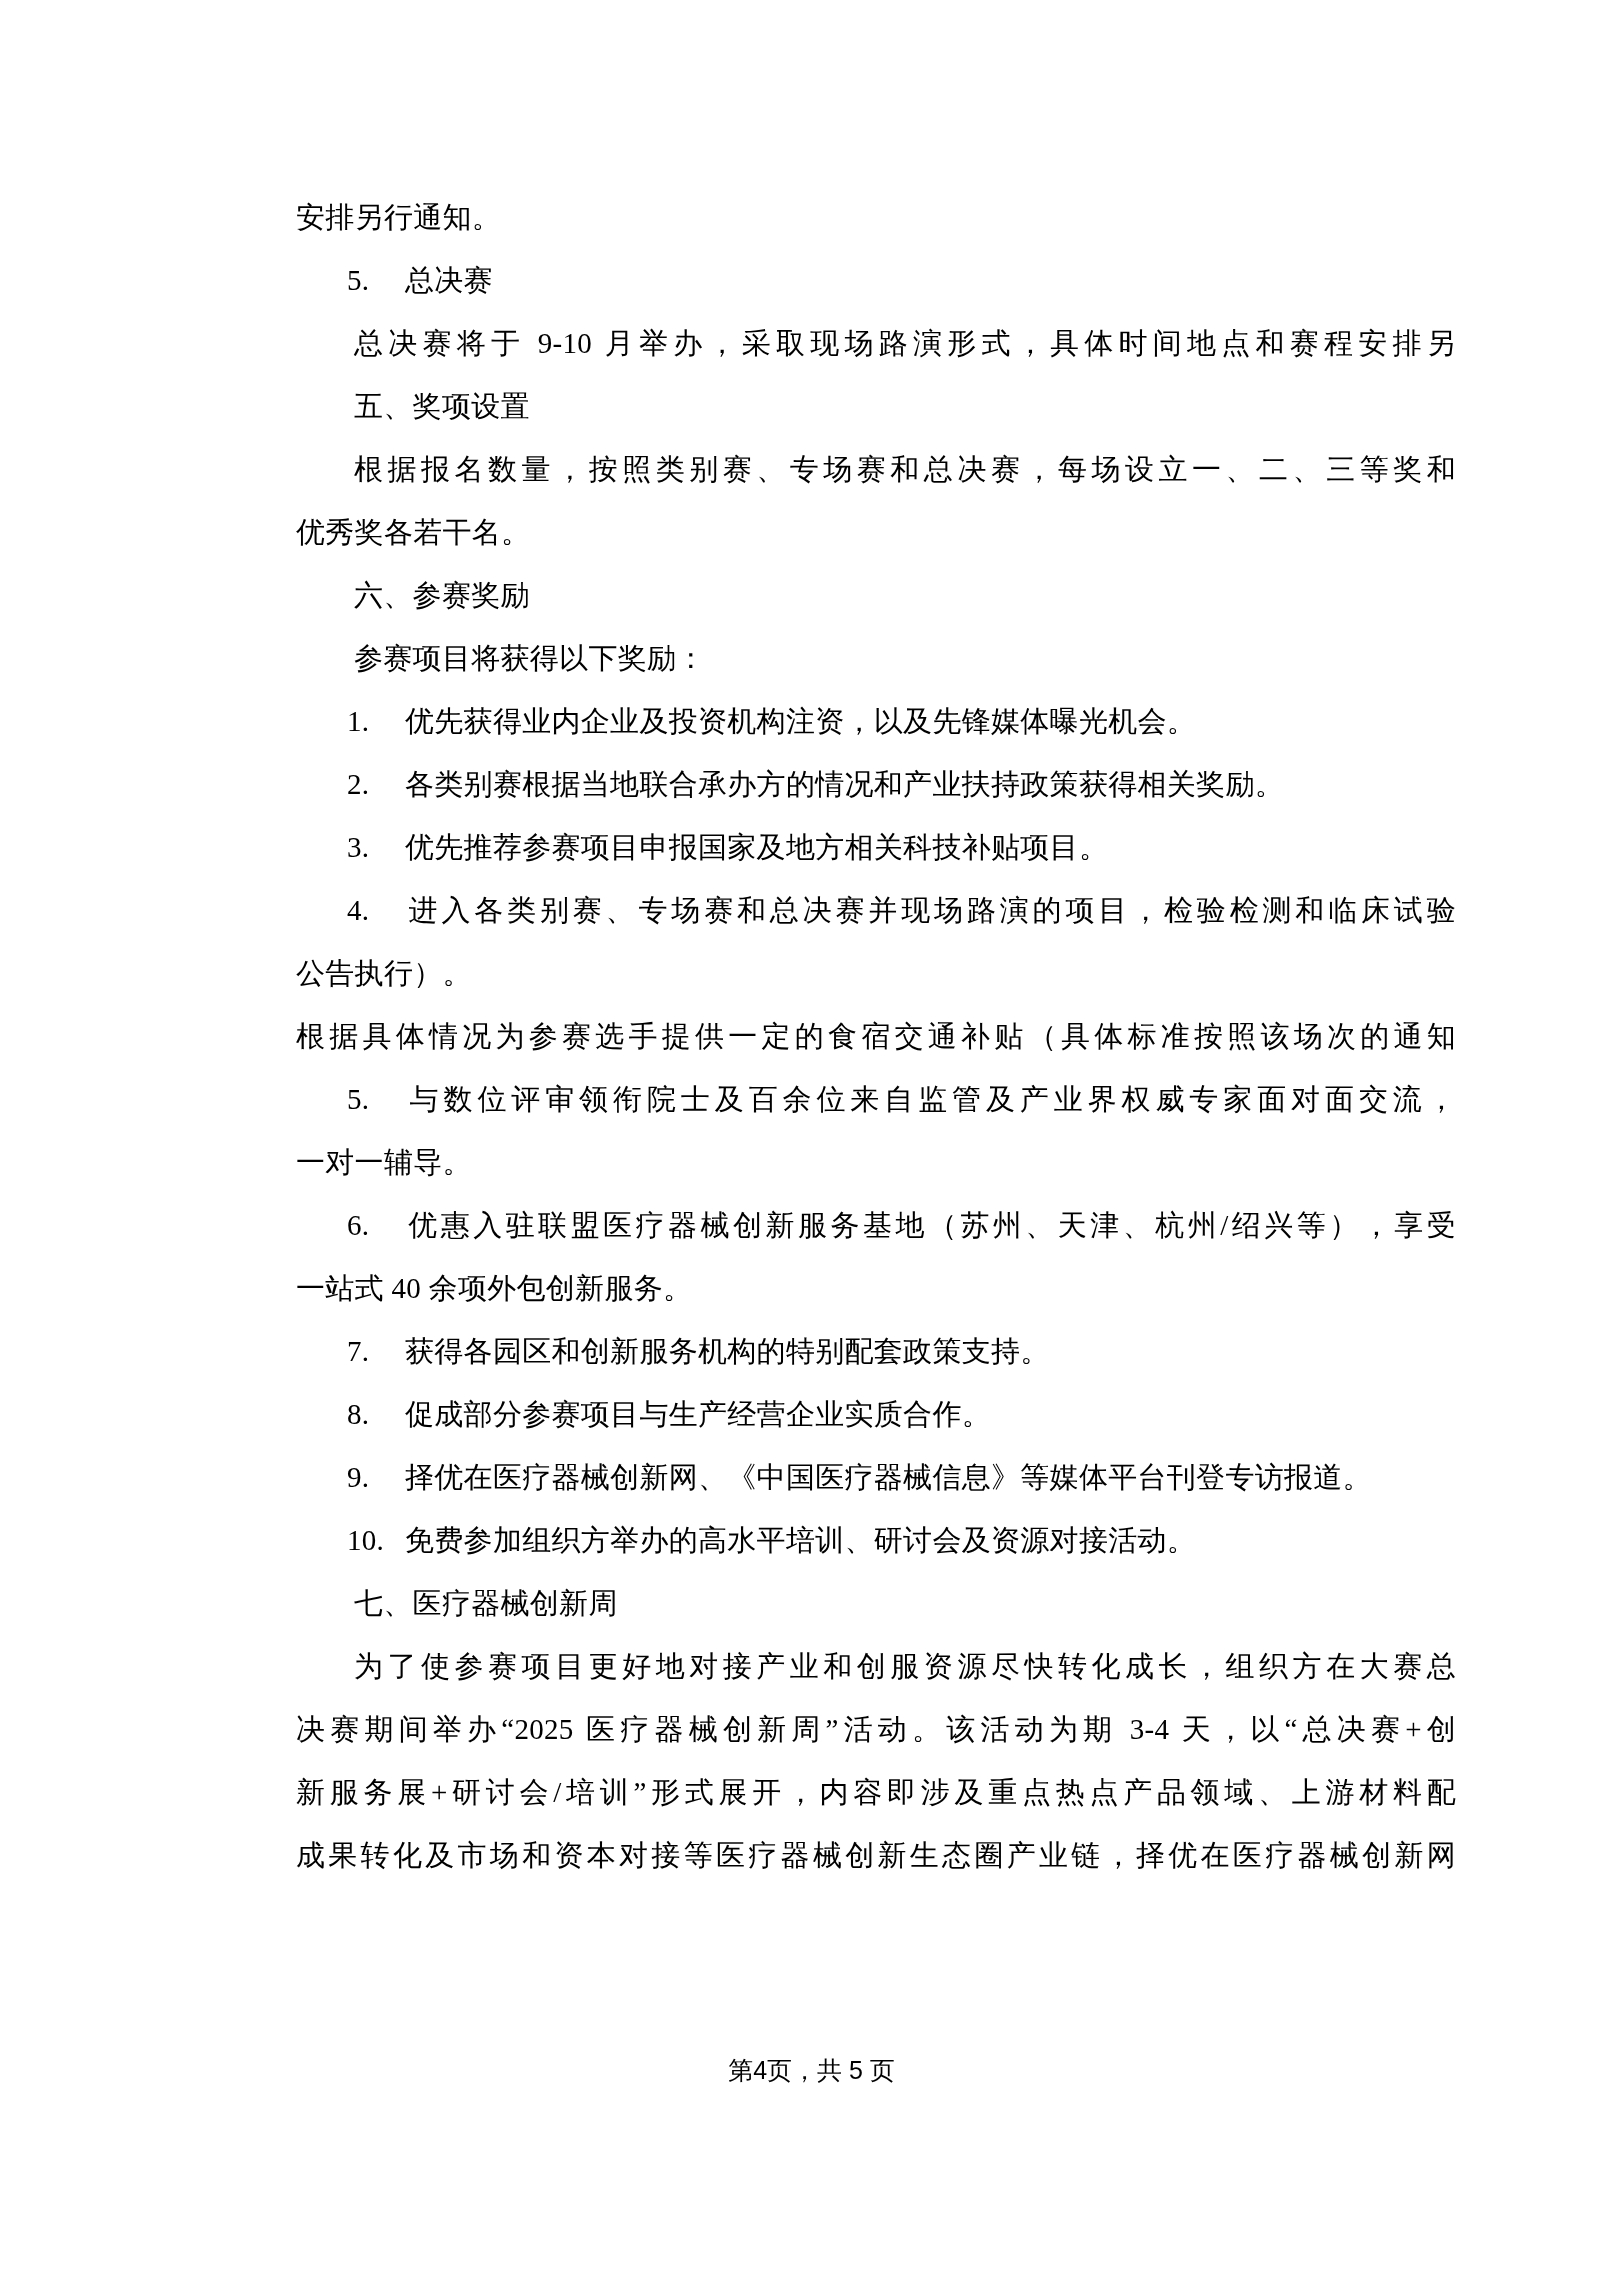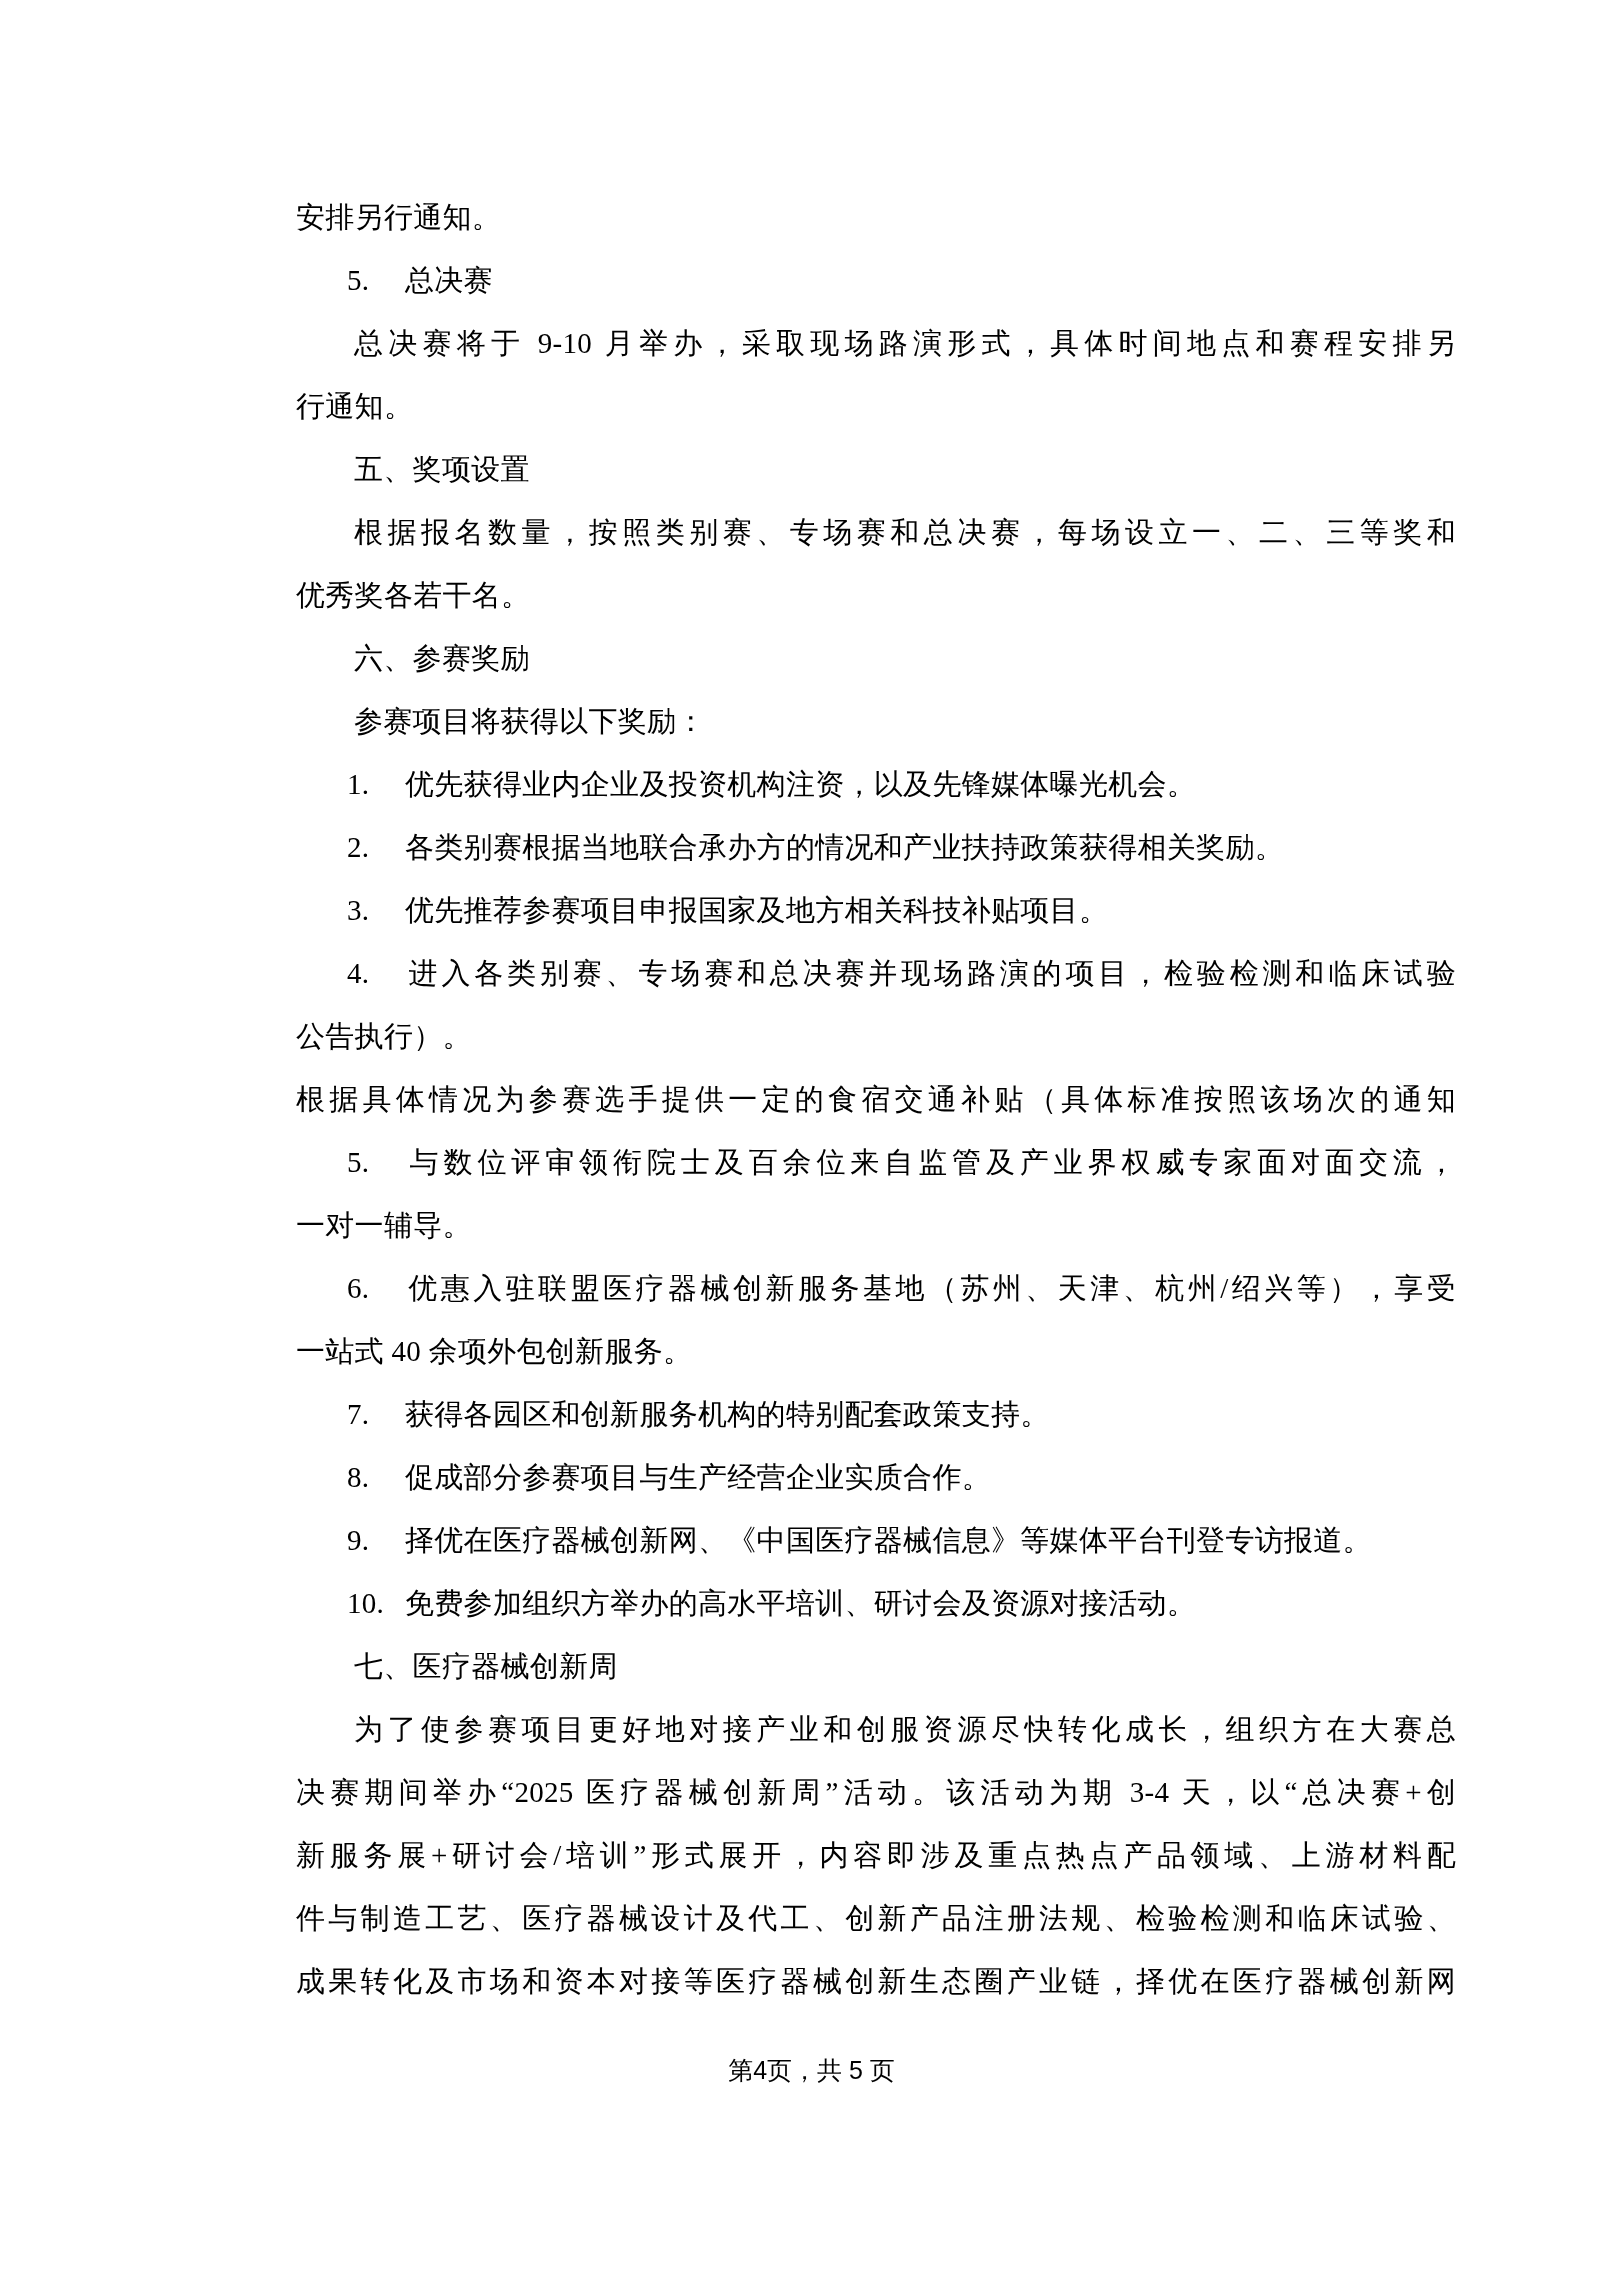--- a/index.html
+++ b/index.html
@@ -59,21 +59,20 @@
   }
 </style>
 </head>
 <body>
 
 <div class="page">
   <div class="doc-body">
       <div class="line body">安排另行通知。</div>
       <div class="line list"><span class="num">5.</span><span>总决赛</span></div>
       <div class="line para j">总决赛将于 9-10 月举办，采取现场路演形式，具体时间地点和赛程安排另</div>
-      <div class="line body">行通知。</div>
       <div class="line heading">五、奖项设置</div>
       <div class="line para j">根据报名数量，按照类别赛、专场赛和总决赛，每场设立一、二、三等奖和</div>
       <div class="line body">优秀奖各若干名。</div>
       <div class="line heading">六、参赛奖励</div>
       <div class="line para">参赛项目将获得以下奖励：</div>
       <div class="line list"><span class="num">1.</span><span>优先获得业内企业及投资机构注资，以及先锋媒体曝光机会。</span></div>
       <div class="line list"><span class="num">2.</span><span>各类别赛根据当地联合承办方的情况和产业扶持政策获得相关奖励。</span></div>
       <div class="line list"><span class="num">3.</span><span>优先推荐参赛项目申报国家及地方相关科技补贴项目。</span></div>
       <div class="line list j"><span class="num">4.</span><span>进入各类别赛、专场赛和总决赛并现场路演的项目，检验检测和临床试验</span></div>
       <div class="line body">公告执行）。</div>
@@ -83,18 +82,17 @@
       <div class="line list j"><span class="num">6.</span><span>优惠入驻联盟医疗器械创新服务基地（苏州、天津、杭州/绍兴等），享受</span></div>
       <div class="line body">一站式 40 余项外包创新服务。</div>
       <div class="line list"><span class="num">7.</span><span>获得各园区和创新服务机构的特别配套政策支持。</span></div>
       <div class="line list"><span class="num">8.</span><span>促成部分参赛项目与生产经营企业实质合作。</span></div>
       <div class="line list"><span class="num">9.</span><span>择优在医疗器械创新网、《中国医疗器械信息》等媒体平台刊登专访报道。</span></div>
       <div class="line list"><span class="num">10.</span><span>免费参加组织方举办的高水平培训、研讨会及资源对接活动。</span></div>
       <div class="line heading">七、医疗器械创新周</div>
       <div class="line para j">为了使参赛项目更好地对接产业和创服资源尽快转化成长，组织方在大赛总</div>
       <div class="line body j">决赛期间举办“2025 医疗器械创新周”活动。该活动为期 3-4 天，以“总决赛+创</div>
       <div class="line body j">新服务展+研讨会/培训”形式展开，内容即涉及重点热点产品领域、上游材料配</div>
-      <div class="line body j">件与制造工艺、医疗器械设计及代工、创新产品注册法规、检验检测和临床试验、</div>
       <div class="line body j">成果转化及市场和资本对接等医疗器械创新生态圈产业链，择优在医疗器械创新网</div>
     </div>
   <div class="footer">第4页，共 5 页</div>
 </div>
 
 
 </body></html>

